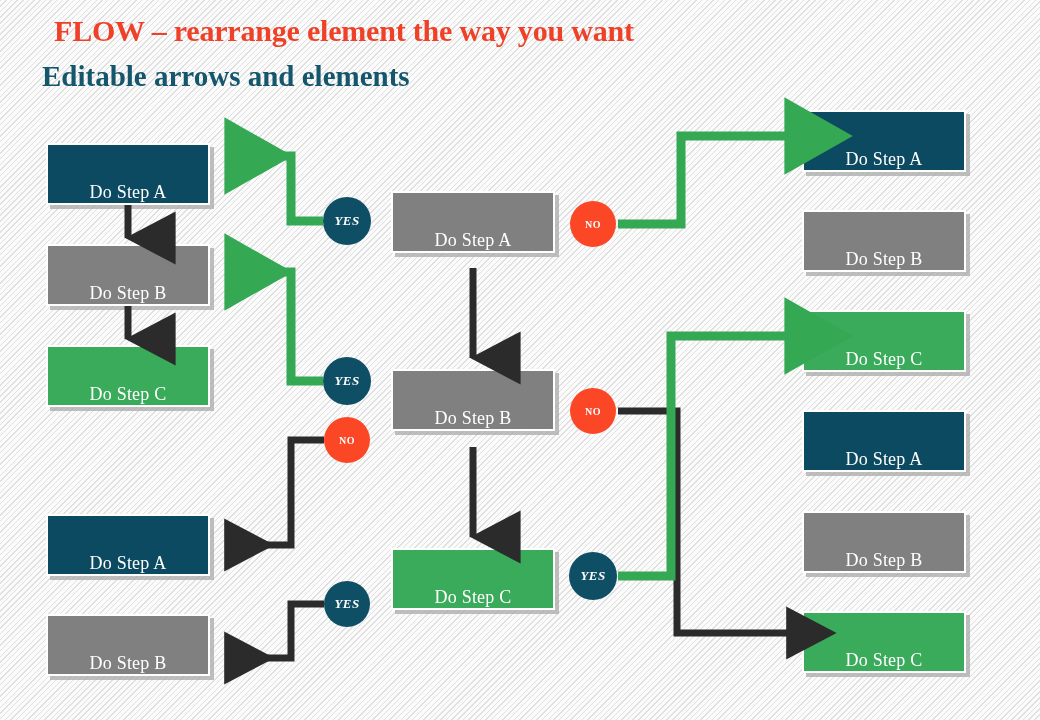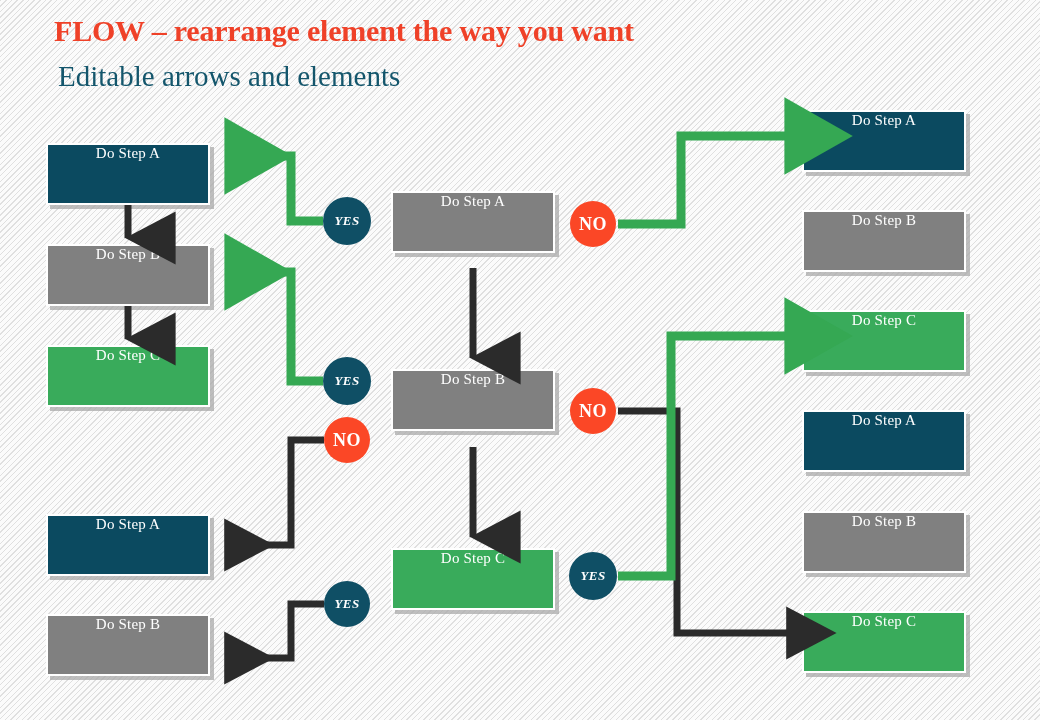--- a/index.html
+++ b/index.html
@@ -34,37 +34,37 @@
     left: 54px;
     top: 14px;
     font-size: 30px;
     font-weight: bold;
     letter-spacing: -0.2px;
     color: #ef4128;
     white-space: nowrap;
   }
   #title-sub {
     position: absolute;
-    left: 58px;
+    left: 42px;
     top: 60px;
     font-size: 29px;
-    font-weight: normal;
+    font-weight: bold;
     color: #14566c;
     white-space: nowrap;
   }
 
   
   .node {
     position: absolute;
     box-sizing: border-box;
     display: flex;
-    align-items: flex-start;
+    align-items: flex-end;
     justify-content: center;
     color: #ffffff;
-    font-size: 15px;
+    font-size: 18px;
     font-weight: normal;
     letter-spacing: 0.2px;
     white-space: nowrap;
     border: 2px solid #ffffff;
     box-shadow: 4px 4px 0 0 rgba(170,170,170,0.75);
     z-index: 5;
   }
   .node.navy  { background: #0b4a60; }
   .node.gray  { background: #808080; }
   .node.green { background: #39ab5b; }
@@ -76,21 +76,21 @@
     border-radius: 50%;
     display: flex;
     align-items: center;
     justify-content: center;
     color: #ffffff;
     font-weight: bold;
     letter-spacing: 0.4px;
     z-index: 20;
   }
   .badge.yes { background: #0f4f65; font-size: 13px; font-style: italic; }
-  .badge.no  { background: #fb4726; font-size: 18px; }
+  .badge.no  { background: #fb4726; font-size: 10px; }
 
   
   #arrows {
     position: absolute;
     left: 0; top: 0;
     width: 1040px;
     height: 720px;
     z-index: 10;
   }
 </style>

